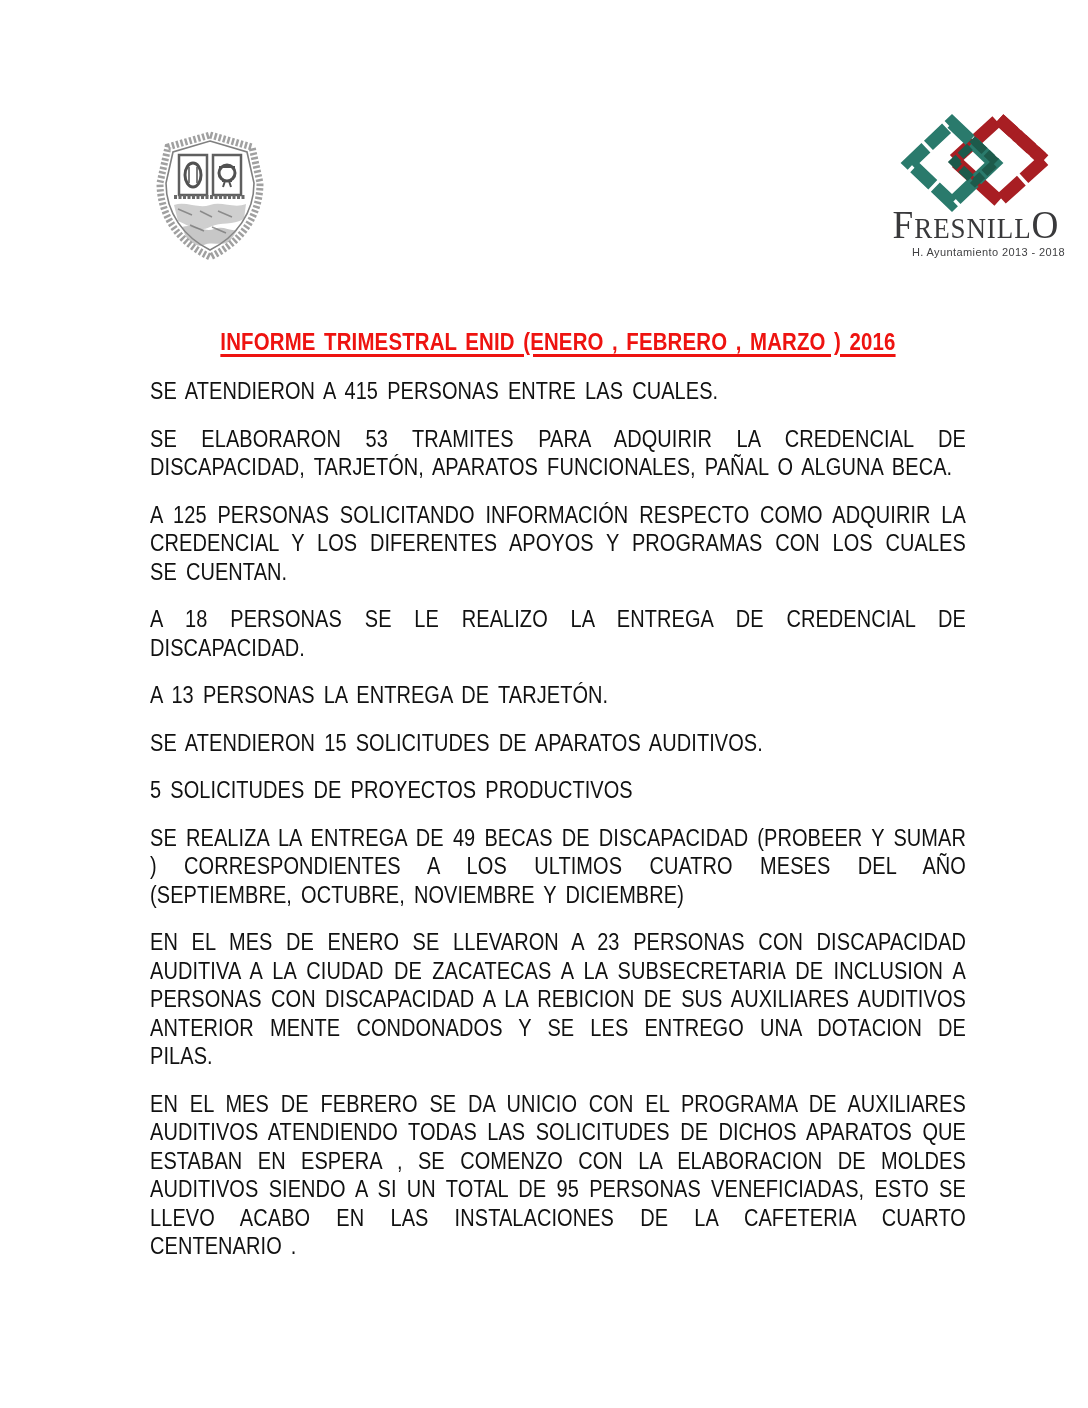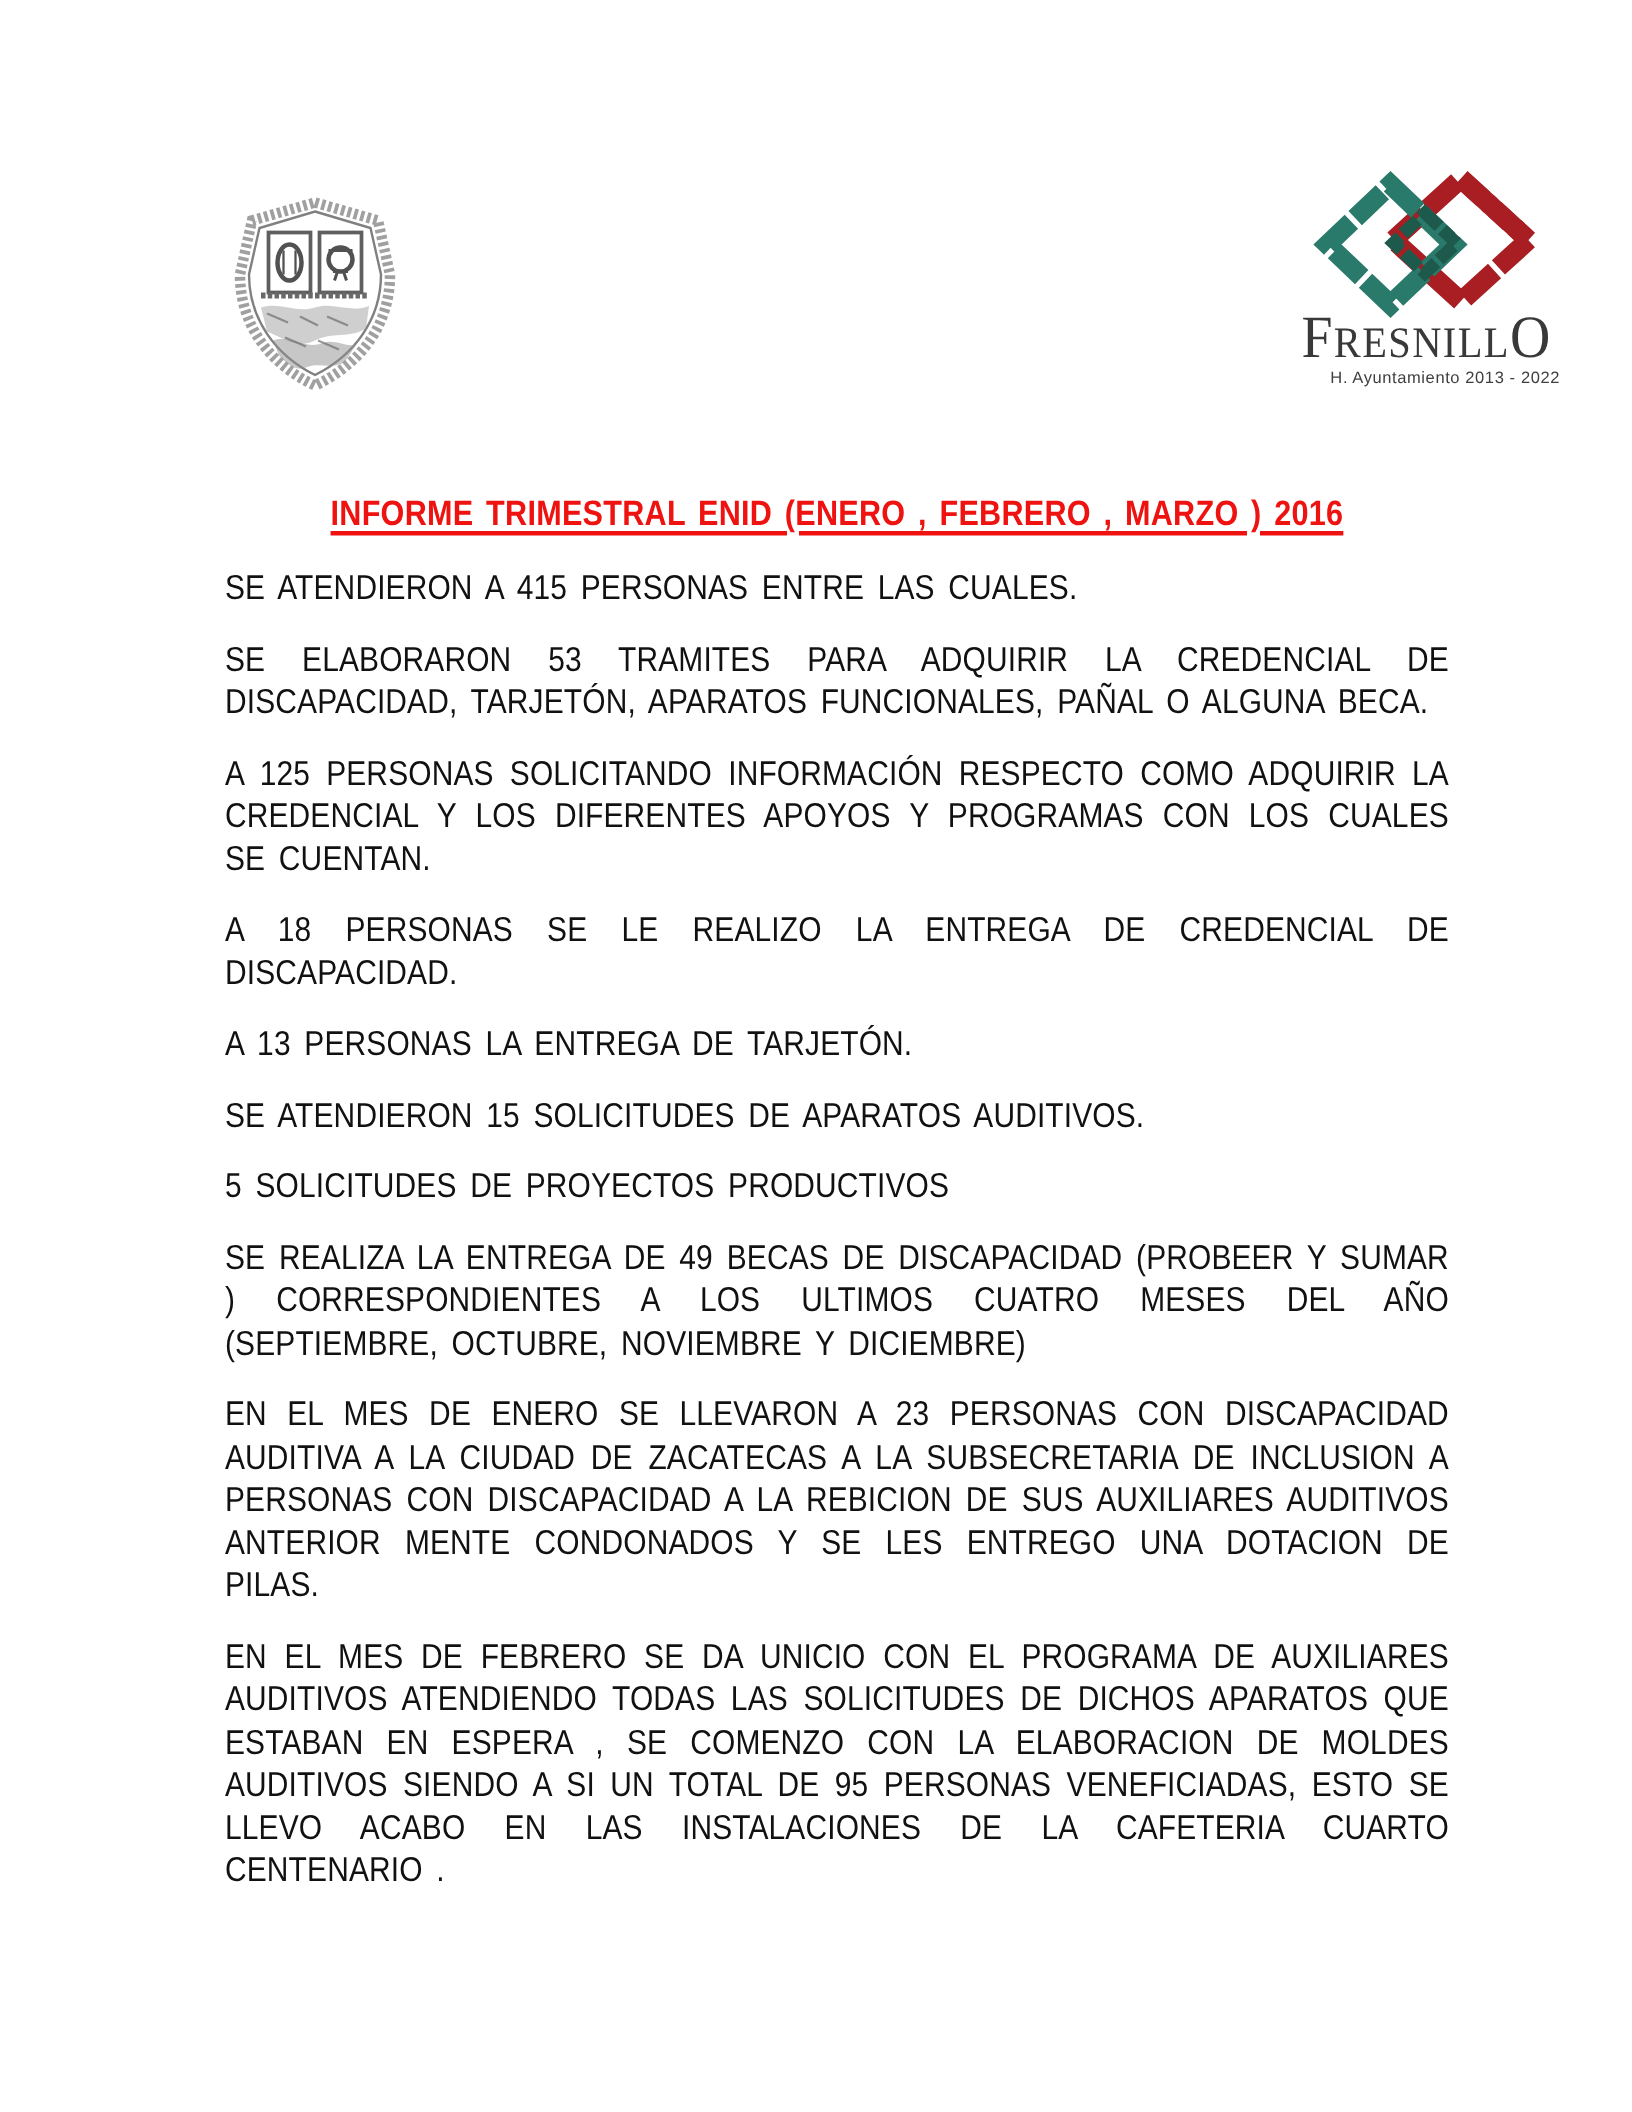--- a/index.html
+++ b/index.html
@@ -24,21 +24,21 @@
 
   
   .crest{
     position:absolute;left:152px;top:131px;width:116px;height:130px;
     filter:blur(0.5px);opacity:.88;
   }
   .crest svg{width:100%;height:100%;}
   .crest .ln{stroke:var(--crest-gray);fill:none;}
 
   .flogo{
-    position:absolute;left:856px;top:112px;width:190px;
+    position:absolute;left:881px;top:112px;width:190px;
     text-align:center;
   }
   .flogo-mark{display:block;margin:0 auto;filter:blur(0.4px);}
   .d-teal{stroke:var(--logo-teal);fill:none;}
   .d-red{stroke:var(--logo-red);fill:none;}
   .d-green{stroke:var(--logo-darkgreen);fill:none;}
   .flogo-word{
     font-family:"Liberation Serif",serif;
     color:var(--logo-text);
     line-height:1;white-space:nowrap;
@@ -112,21 +112,21 @@
 
       <path class="d-red" d="M101 7 L146 48 L101 89 L56 48 Z" stroke-width="13" stroke-dasharray="27 3.5"></path>
 
       <path class="d-teal" d="M54 11 L96 51 L54 91 L12 51 Z" stroke-width="13" stroke-dasharray="25 3.5"></path>
 
       <path class="d-red" d="M101 7 L146 48" stroke-width="13" stroke-dasharray="20 4"></path>
 
       <path class="d-green" d="M77 30 L98 50 L77 70 L56 50 Z" stroke-width="8.5" stroke-dasharray="13 3"></path>
     </svg>
     <div class="flogo-word"><span class="big">F</span><span class="mid">RESNILL</span><span class="big">O</span></div>
-    <div class="flogo-sub">H. Ayuntamiento 2013 - 2022</div>
+    <div class="flogo-sub">H. Ayuntamiento 2013 - 2018</div>
   </div>
 
   <main class="doc">
     <h1 class="doc-title">INFORME TRIMESTRAL ENID  (ENERO , FEBRERO , MARZO ) 2016</h1>
     <p>SE ATENDIERON A 415 PERSONAS ENTRE LAS CUALES.</p>
     <p>SE ELABORARON 53 TRAMITES PARA ADQUIRIR LA CREDENCIAL DE DISCAPACIDAD, TARJETÓN, APARATOS FUNCIONALES, PAÑAL  O ALGUNA BECA.</p>
     <p>A 125 PERSONAS SOLICITANDO INFORMACIÓN RESPECTO COMO ADQUIRIR LA CREDENCIAL Y LOS DIFERENTES APOYOS Y PROGRAMAS CON LOS CUALES SE CUENTAN.</p>
     <p>A 18 PERSONAS SE LE REALIZO LA ENTREGA DE CREDENCIAL DE DISCAPACIDAD.</p>
     <p>A 13 PERSONAS LA ENTREGA DE TARJETÓN.</p>
     <p>SE ATENDIERON 15 SOLICITUDES DE APARATOS AUDITIVOS.</p>

